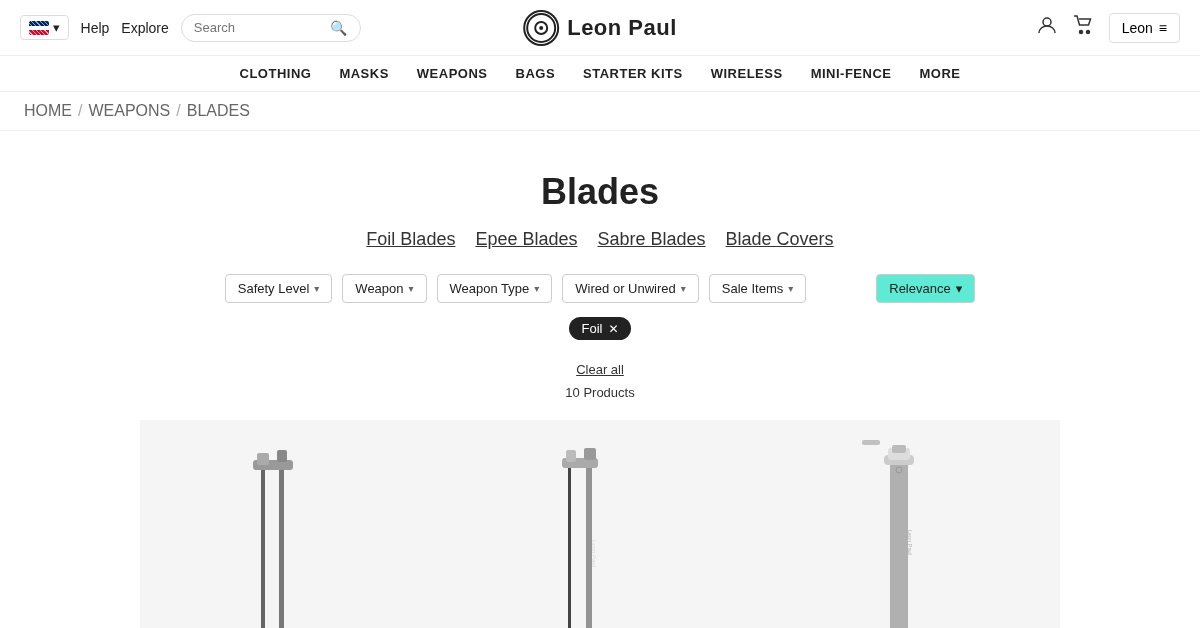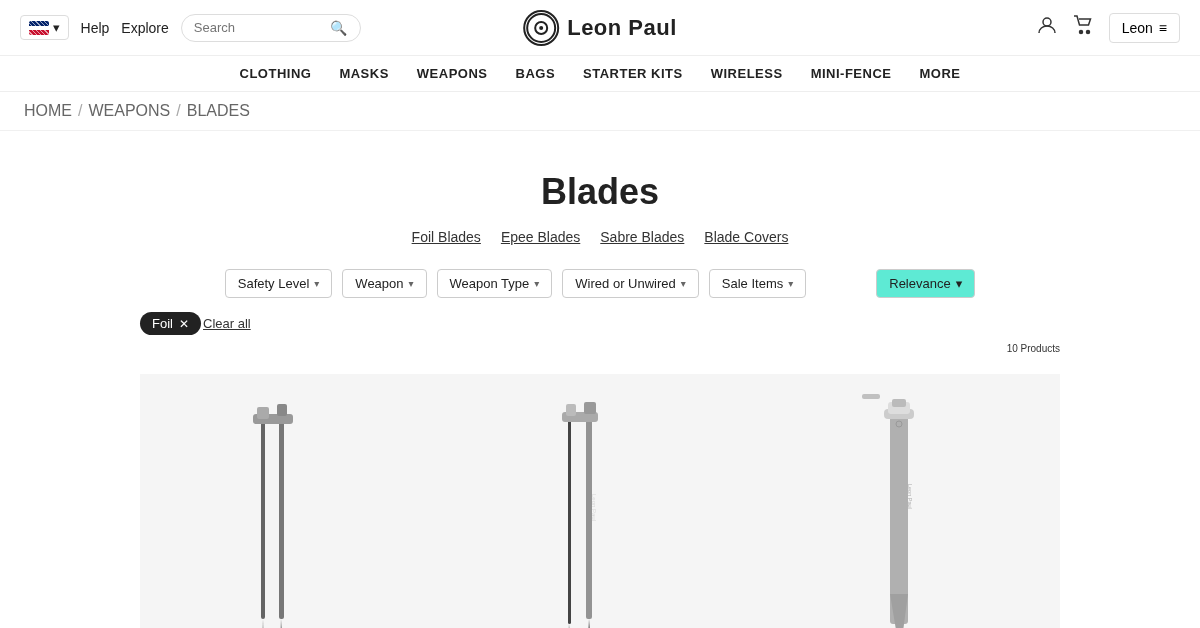--- a/index.html
+++ b/index.html
@@ -97,53 +97,53 @@
     .page-title {
       text-align: center; font-size: 36px; font-weight: bold;
       margin: 20px 0 16px;
     }
 
     
     .sub-nav {
       display: flex; justify-content: center; gap: 20px; margin-bottom: 24px;
     }
     .sub-nav a {
-      font-size: 14px; color: #333; text-decoration: underline; cursor: pointer;
+      font-size: 18px; color: #333; text-decoration: underline; cursor: pointer;
     }
     .filter-btn {
       display: flex; align-items: center; gap: 5px;
       border: 1px solid #ccc; border-radius: 4px;
       padding: 6px 12px; font-size: 13px; cursor: pointer;
       background: #fff; color: #222;
     }
     .filter-btn .chevron { font-size: 10px; color: #666; }
 
     .sort-btn {
       margin-left: auto;
       display: flex; align-items: center; gap: 5px;
       border: 1px solid #ccc; border-radius: 4px;
       padding: 6px 12px; font-size: 13px; cursor: pointer;
       background: #5eead4; color: #222;
     }
 
     
     .active-filters {
-      display: flex; align-items: center; 
-      gap: 2px; margin-bottom: 8px;
+      display: flex; align-items: center; justify-content: center;
+      gap: 22px; margin-bottom: 8px; flex-direction: column;
     }
     .filter-chip {
       display: flex; align-items: center; gap: 6px;
       background: #222; color: #fff;
       border-radius: 20px; padding: 4px 12px; font-size: 13px;
     }
     .filter-chip .close { cursor: pointer; font-size: 12px; }
     .clear-all { font-size: 13px; color: #333; text-decoration: underline; cursor: pointer; }
 
     .product-count {
-      text-align: right; font-size: 10px; color: #333;
+      text-align: center; font-size: 13px; color: #333;
       margin-bottom: 20px;
     }
 
     
     .product-grid {
       display: grid; grid-template-columns: repeat(3, 1fr); gap: 0;
     }
     .product-card {
       border: none; cursor: pointer;
       background: #fff; overflow: hidden;

